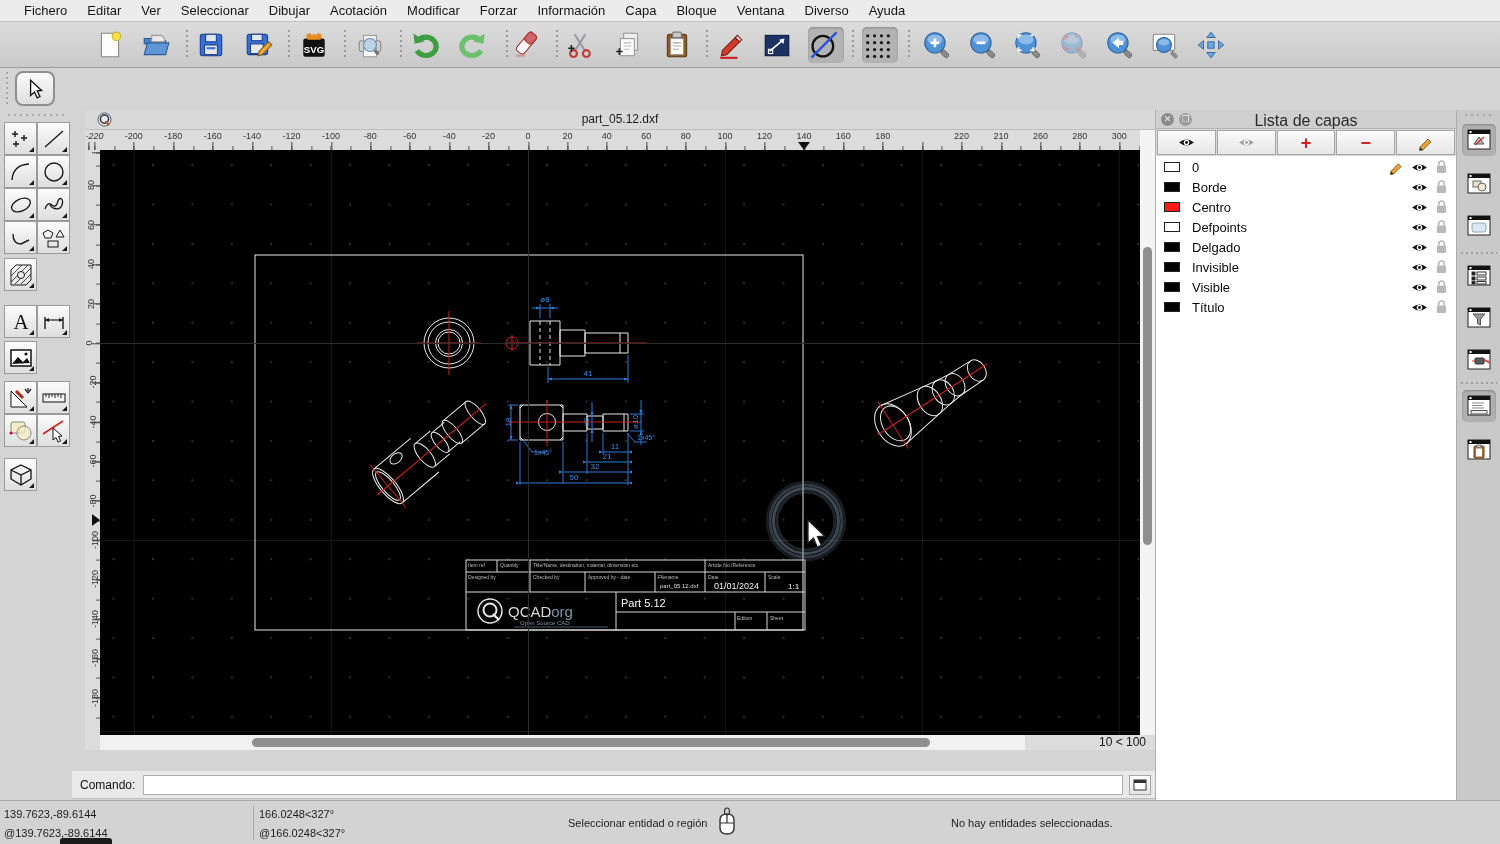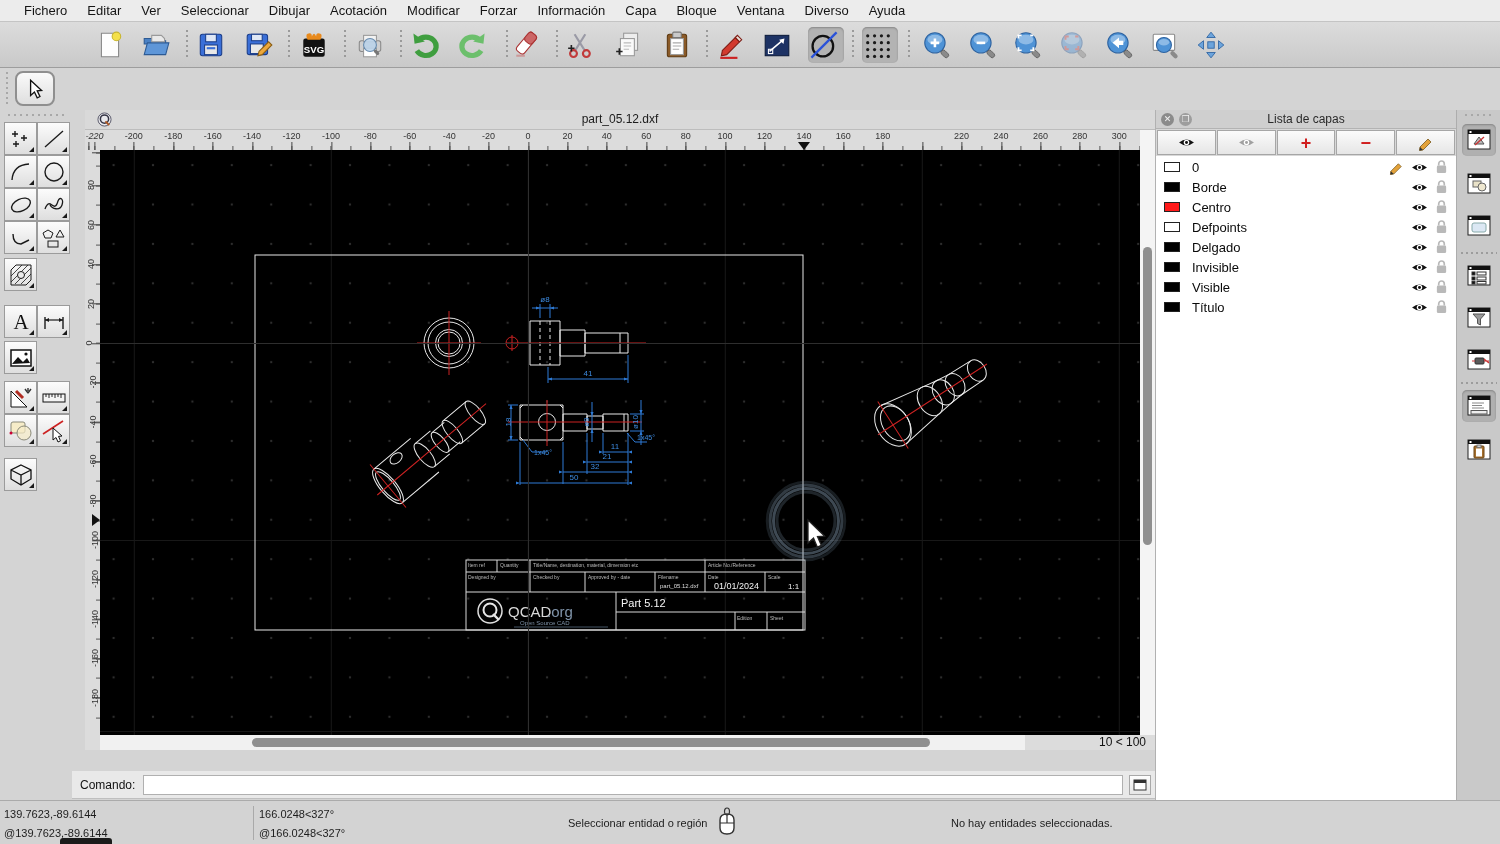--- a/index.html
+++ b/index.html
@@ -102,21 +102,21 @@
   .stsep { position:absolute; left:253px; top:5px; width:1px; height:34px; background:#a9a9a9; }
   #dock-hint { position:absolute; left:60px; top:838px; width:52px; height:6px;
       background:#1b1b1b; border-radius:3px 3px 0 0; }
 
   
   #layer-panel { left:1155px; top:110px; width:301px; height:690px; background:#fff;
       border-left:1px solid #b1b1b1; }
   #lp-header { position:absolute; left:0; top:0; width:100%; height:19px; background:#cfcfcf;
       border-bottom:1px solid #b3b3b3; }
   #lp-title { position:absolute; left:0; right:0; top:2px; text-align:center;
-      font-size:12px; color:#2a2a2a; }
+      font-size:16px; color:#2a2a2a; }
   .lp-circle { position:absolute; top:3px; width:13px; height:13px; border-radius:7px;
       background:#8b8b8b; color:#f2f2f2; font-size:9px; line-height:13px; text-align:center; }
   #lp-toolbar { position:absolute; left:0; top:19px; width:100%; height:27px;
       background:#d8d8d8; display:flex; padding:1px; gap:1px; }
   .lp-btn { flex:1; border:1px solid #a6a6a6; background:linear-gradient(#fbfbfb,#e6e6e6);
       display:flex; align-items:center; justify-content:center; }
   #lp-rows { position:absolute; left:0; top:47px; width:100%; }
   .lrow { position:relative; height:20px; display:flex; align-items:center; }
   .swatch { width:16px; height:10px; border:1px solid #222; margin-left:8px; }
   .lname { font-size:13px; color:#0a0a0a; margin-left:12px; flex:1; }
@@ -523,21 +523,21 @@
           <span class="rlabel" style="left: 521.832px; top: 1px; transform: translateX(-50%);">40</span>
           <span class="rlabel" style="left: 561.248px; top: 1px; transform: translateX(-50%);">60</span>
           <span class="rlabel" style="left: 600.664px; top: 1px; transform: translateX(-50%);">80</span>
           <span class="rlabel" style="left: 640.08px; top: 1px; transform: translateX(-50%);">100</span>
           <span class="rlabel" style="left: 679.496px; top: 1px; transform: translateX(-50%);">120</span>
           <span class="rlabel" style="left: 718.912px; top: 1px; transform: translateX(-50%);">140</span>
           <span class="rlabel" style="left: 758.328px; top: 1px; transform: translateX(-50%);">160</span>
           <span class="rlabel" style="left: 797.744px; top: 1px; transform: translateX(-50%);">180</span>
           <span class="rlabel" style="left: 837.16px; top: 1px; transform: translateX(-50%); margin-top: 39px;">200</span>
           <span class="rlabel" style="left: 876.576px; top: 1px; transform: translateX(-50%);">220</span>
-          <span class="rlabel" style="left: 915.992px; top: 1px; transform: translateX(-50%);">240</span>
+          <span class="rlabel" style="left: 915.992px; top: 1px; transform: translateX(-50%);">210</span>
           <span class="rlabel" style="left: 955.408px; top: 1px; transform: translateX(-50%);">260</span>
           <span class="rlabel" style="left: 994.824px; top: 1px; transform: translateX(-50%);">280</span>
           <span class="rlabel" style="left: 1034.24px; top: 1px; transform: translateX(-50%);">300</span>
         </div>
       <div id="h-marker" style="left: 712.912px;"></div>
     </div>
     <div id="vruler" class="abs">
       <div class="ticks-minor"></div>
         <div class="ticks-major"></div>
       <div id="vruler-labels">

